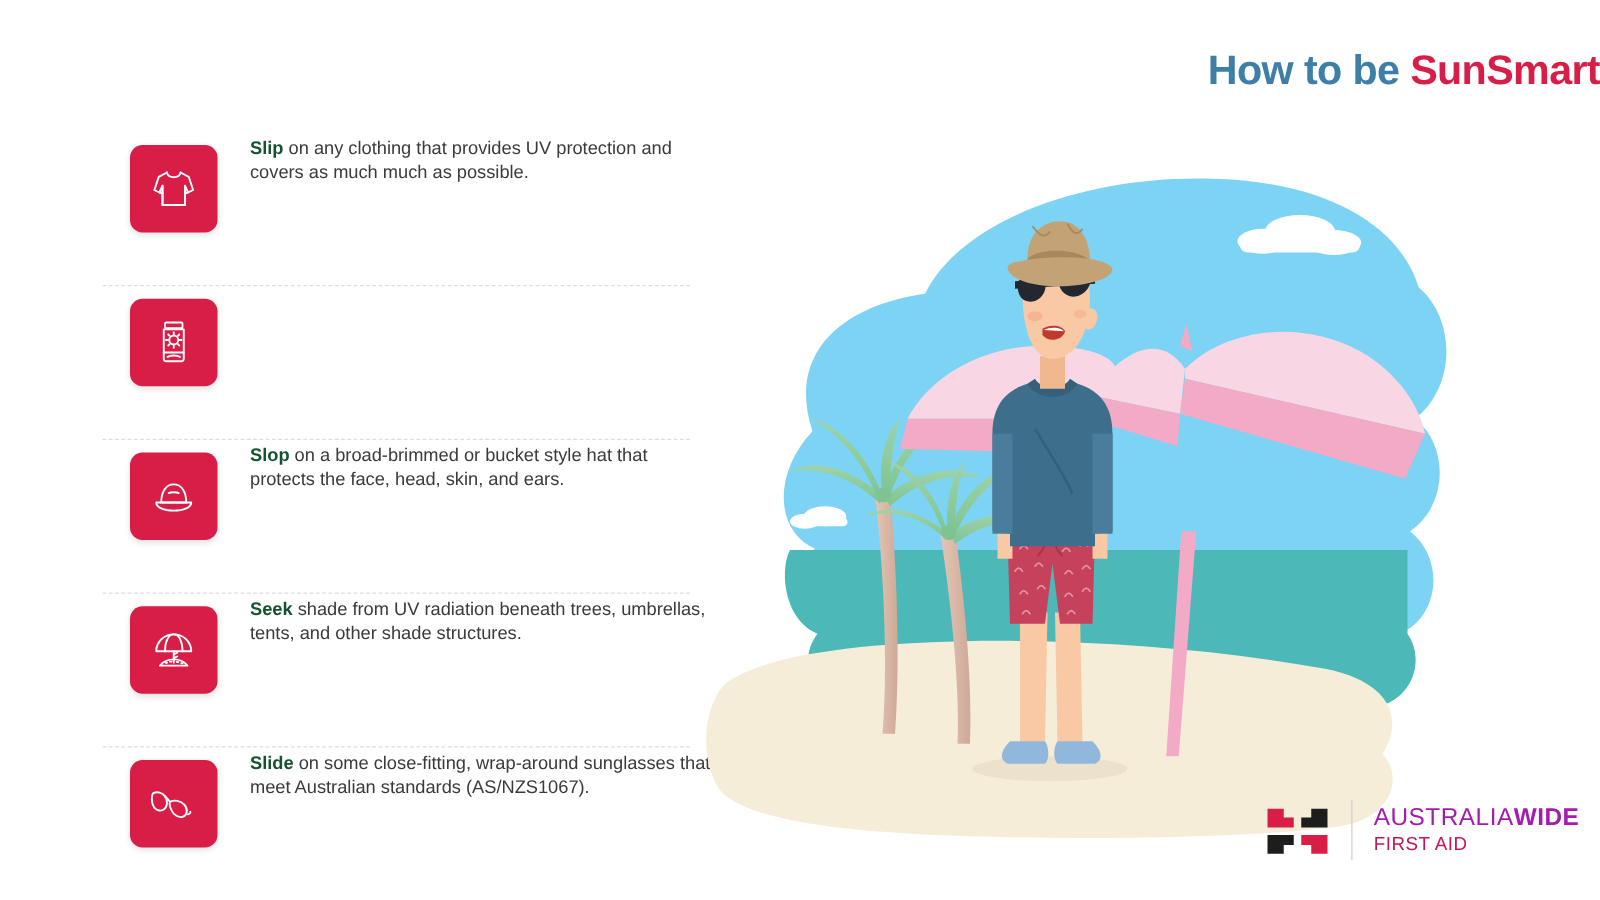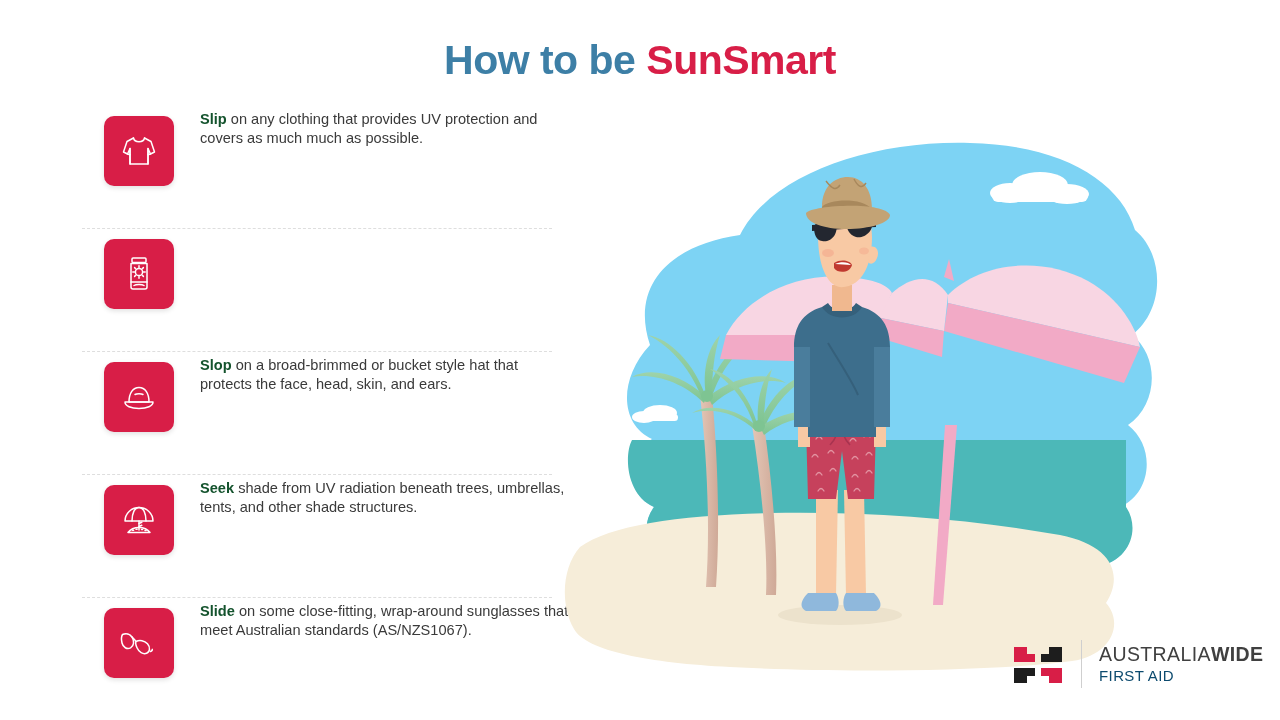--- a/index.html
+++ b/index.html
@@ -5,22 +5,22 @@
   html,body{margin:0;padding:0;}
   body{
     width:1280px;height:720px;overflow:hidden;background:#ffffff;
     font-family:"Liberation Sans","DejaVu Sans",sans-serif;
     -webkit-font-smoothing:antialiased;
   }
   .page{position:relative;width:1280px;height:720px;background:#fff;}
 
   
   .title{
-    position:absolute;top:38px;left:0;width:1280px;text-align:center;
-    font-size:41px;font-weight:bold;letter-spacing:-0.5px;line-height:1.1;
+    position:absolute;top:38px;left:0;width:1280px;text-align:right;
+    font-size:33px;font-weight:bold;letter-spacing:-0.5px;line-height:1.1;
   }
   .title .t-blue{color:#3d7fa6;}
   .title .t-red{color:#d81e47;}
 
   
   .list{position:absolute;left:82px;top:106px;width:490px;}
   .row{position:relative;height:122px;}
   .row .tile{
     position:absolute;left:22px;top:10px;width:70px;height:70px;
     background:#d81e47;border-radius:10px;
@@ -39,24 +39,24 @@
 
   
   .art{position:absolute;left:540px;top:95px;width:620px;height:580px;}
   .art svg{display:block;}
 
   
   .logo{position:absolute;left:1013px;top:636px;width:250px;height:56px;}
   .logo-mark{position:absolute;left:0;top:4px;width:50px;height:50px;}
   .logo-rule{position:absolute;left:68px;top:4px;width:1px;height:48px;background:#cfcfcf;}
   .logo-text{position:absolute;left:86px;top:6px;}
-  .logo-l1{font-size:19.5px;letter-spacing:0.4px;color:#404040;line-height:24px;}
+  .logo-l1{font-size:19.5px;letter-spacing:0.4px;color:#a21caf;line-height:24px;}
   .logo-l1 .lt{font-weight:300;}
   .logo-l1 .hv{font-weight:bold;}
-  .logo-l2{font-size:15px;letter-spacing:0.4px;color:#0c4a6e;line-height:19px;}
+  .logo-l2{font-size:15px;letter-spacing:0.4px;color:#be185d;line-height:19px;}
 </style>
 </head>
 <body>
 
 <div class="page">
 
   <div class="title">
     <span class="t-blue">How to be </span><span class="t-red">SunSmart</span>
   </div>
 

